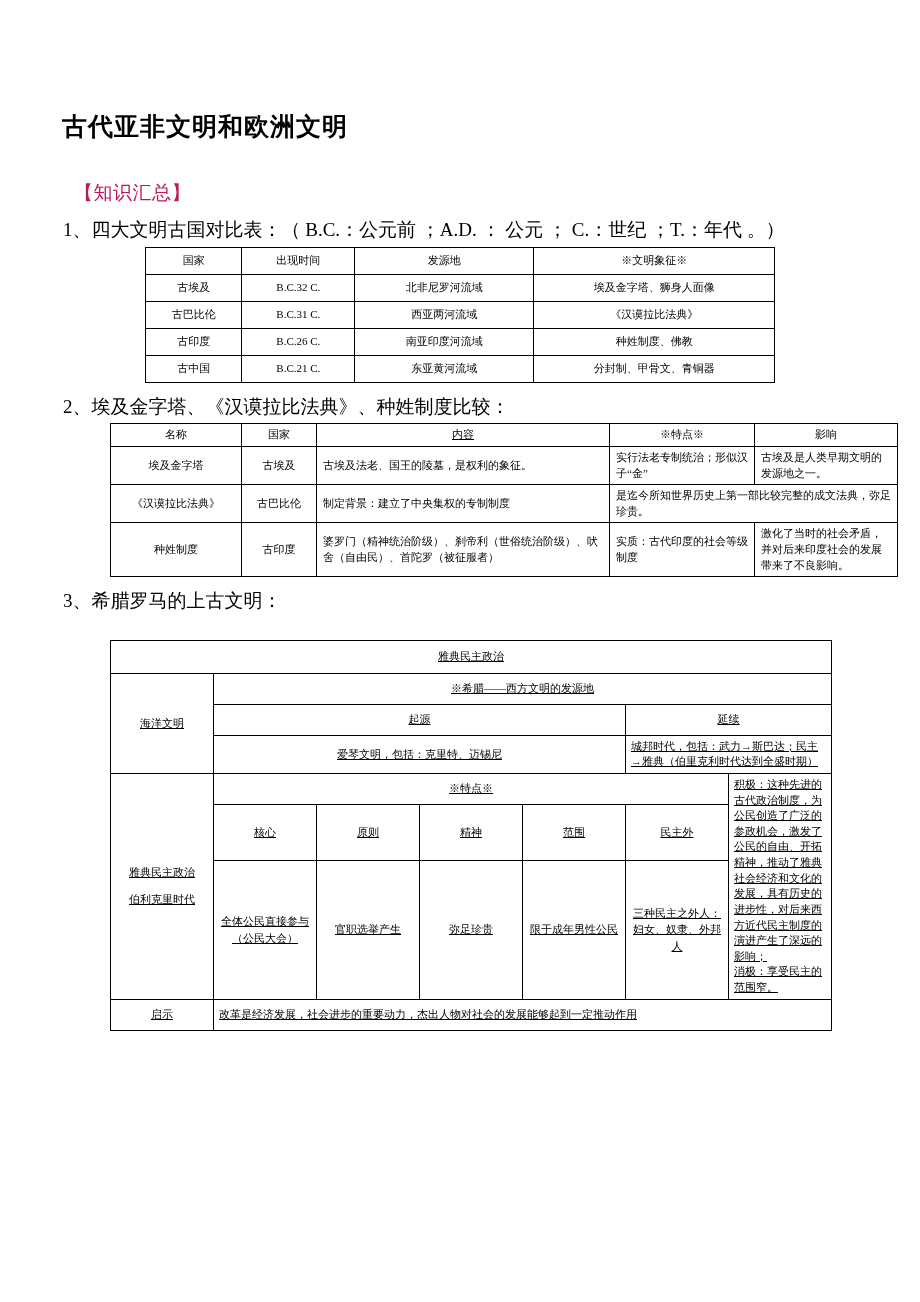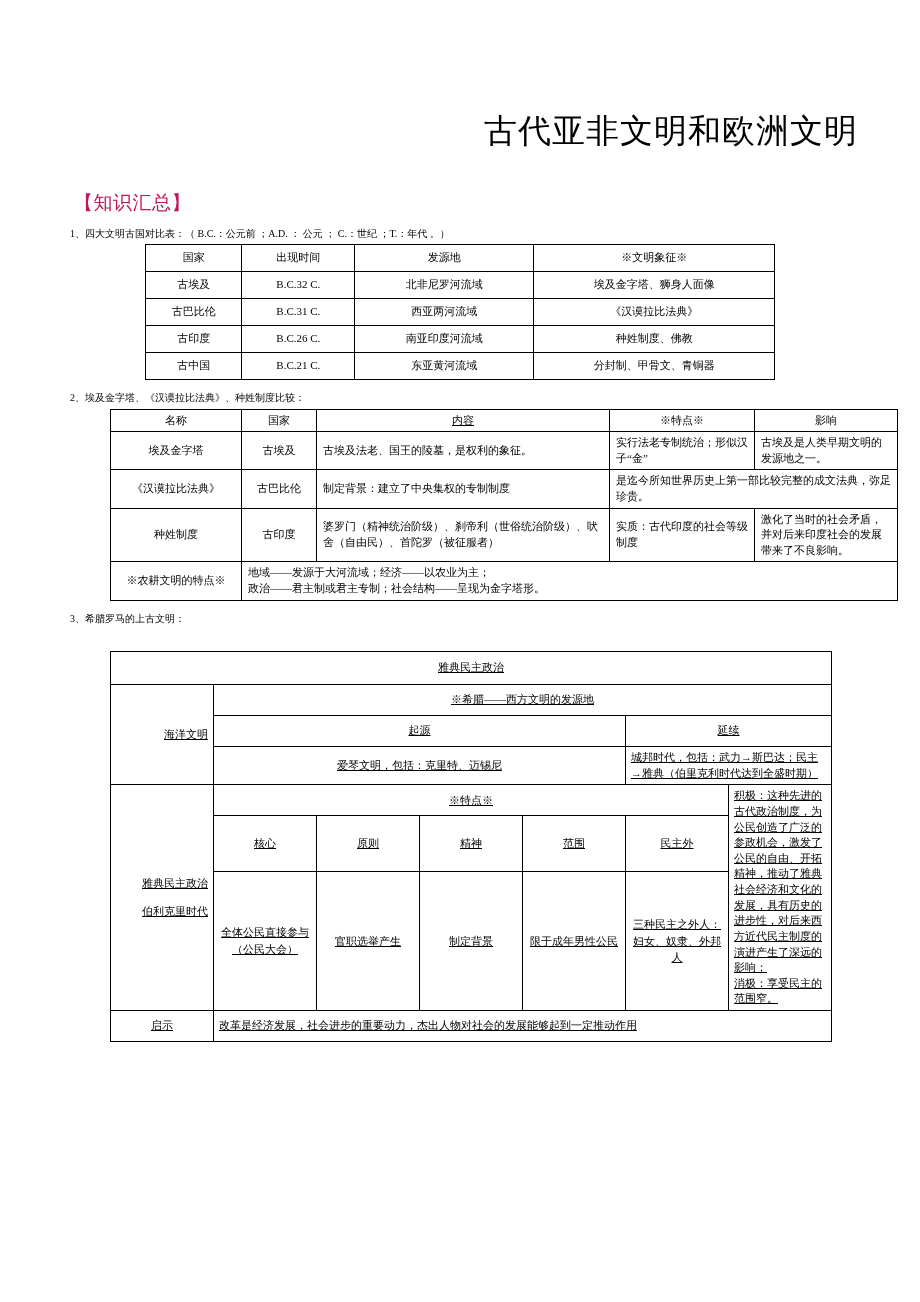--- a/index.html
+++ b/index.html
@@ -17,37 +17,37 @@
   }
   .page {
     position: relative;
     width: 920px;
     height: 1302px;
     box-sizing: border-box;
     padding: 0 62px;
     overflow: hidden;
   }
   .doc-title {
-    text-align: right;
-    font-size: 33px;
-    font-weight: normal;
+    text-align: left;
+    font-size: 25px;
+    font-weight: bold;
     letter-spacing: 1px;
     margin: 0;
     padding-top: 112px;
     line-height: 1.2;
   }
   .section-flag {
     color: #e8262a;
     font-size: 19px;
     margin: 38px 0 0 12px;
     letter-spacing: 0.5px;
   }
   .num-line {
-    font-size: 10px;
-    margin: 11px 0 4px 8px;
+    font-size: 19px;
+    margin: 11px 0 4px 1px;
     line-height: 1.35;
     white-space: nowrap;
   }
   table {
     border-collapse: collapse;
     font-size: 11px;
     line-height: 1.42;
   }
   table td, table th {
     border: 1px solid #000000;
@@ -80,21 +80,21 @@
   .tbl2 .c5 { width: 130px; text-align: center; }
   .tbl2 .lft { text-align: left; }
   
   .tbl3 {
     margin: 26px 0 0 48px;
     width: 722px;
     table-layout: fixed;
   }
   .tbl3 td { padding: 3px 5px; text-decoration: underline; }
   .tbl3 .lft { text-align: left; }
-  .tbl3 .k1 { width: 86px; text-align: right; }
+  .tbl3 .k1 { width: 86px; }
   .tbl3 .k2 { width: 72px; }
   .tbl3 .k3 { width: 52px; }
   .tbl3 .k4 { width: 56px; }
   .tbl3 .k5 { width: 96px; }
   .tbl3 .k6 { width: 50px; }
   .tbl3 .k7 { width: 310px; }
   .narrow { line-height: 1.5; }
   .pad-y { padding-top: 7px; padding-bottom: 7px; }
 </style>
 </head>
@@ -171,27 +171,20 @@
         <td class="lft">制定背景：建立了中央集权的专制制度</td>
         <td class="lft" colspan="2">是迄今所知世界历史上第一部比较完整的成文法典，弥足珍贵。</td>
       </tr>
       <tr>
         <td>种姓制度</td>
         <td>古印度</td>
         <td class="lft">婆罗门（精神统治阶级）、刹帝利（世俗统治阶级）、吠舍（自由民）、首陀罗（被征服者）</td>
         <td class="lft">实质：古代印度的社会等级制度</td>
         <td class="lft">激化了当时的社会矛盾，并对后来印度社会的发展带来了不良影响。</td>
       </tr>
-      <tr>
-        <td>※农耕文明的特点※</td>
-        <td class="lft" colspan="4">
-          <div>地域——发源于大河流域；经济——以农业为主；</div>
-          <div>政治——君主制或君主专制；社会结构——呈现为金字塔形。</div>
-        </td>
-      </tr>
     </tbody>
   </table>
 
   <div class="num-line">
     <span>3、</span><span>希腊罗马的上古文明：</span>
   </div>
 
   <table class="tbl3">
     <tbody>
       <tr>
@@ -225,21 +218,21 @@
       <tr>
         <td class="k2">核心</td>
         <td class="k3">原则</td>
         <td class="k4">精神</td>
         <td class="k5">范围</td>
         <td class="k6">民主外</td>
       </tr>
       <tr>
         <td class="narrow">全体公民直接参与（公民大会）</td>
         <td class="narrow">官职选举产生</td>
-        <td class="narrow">制定背景</td>
+        <td class="narrow">弥足珍贵</td>
         <td class="narrow">限于成年男性公民</td>
         <td class="narrow">三种民主之外人：妇女、奴隶、外邦人</td>
       </tr>
 
       <tr>
         <td>启示</td>
         <td colspan="6" class="lft" style="height:24px;">改革是经济发展，社会进步的重要动力，杰出人物对社会的发展能够起到一定推动作用</td>
       </tr>
 
     </tbody>

